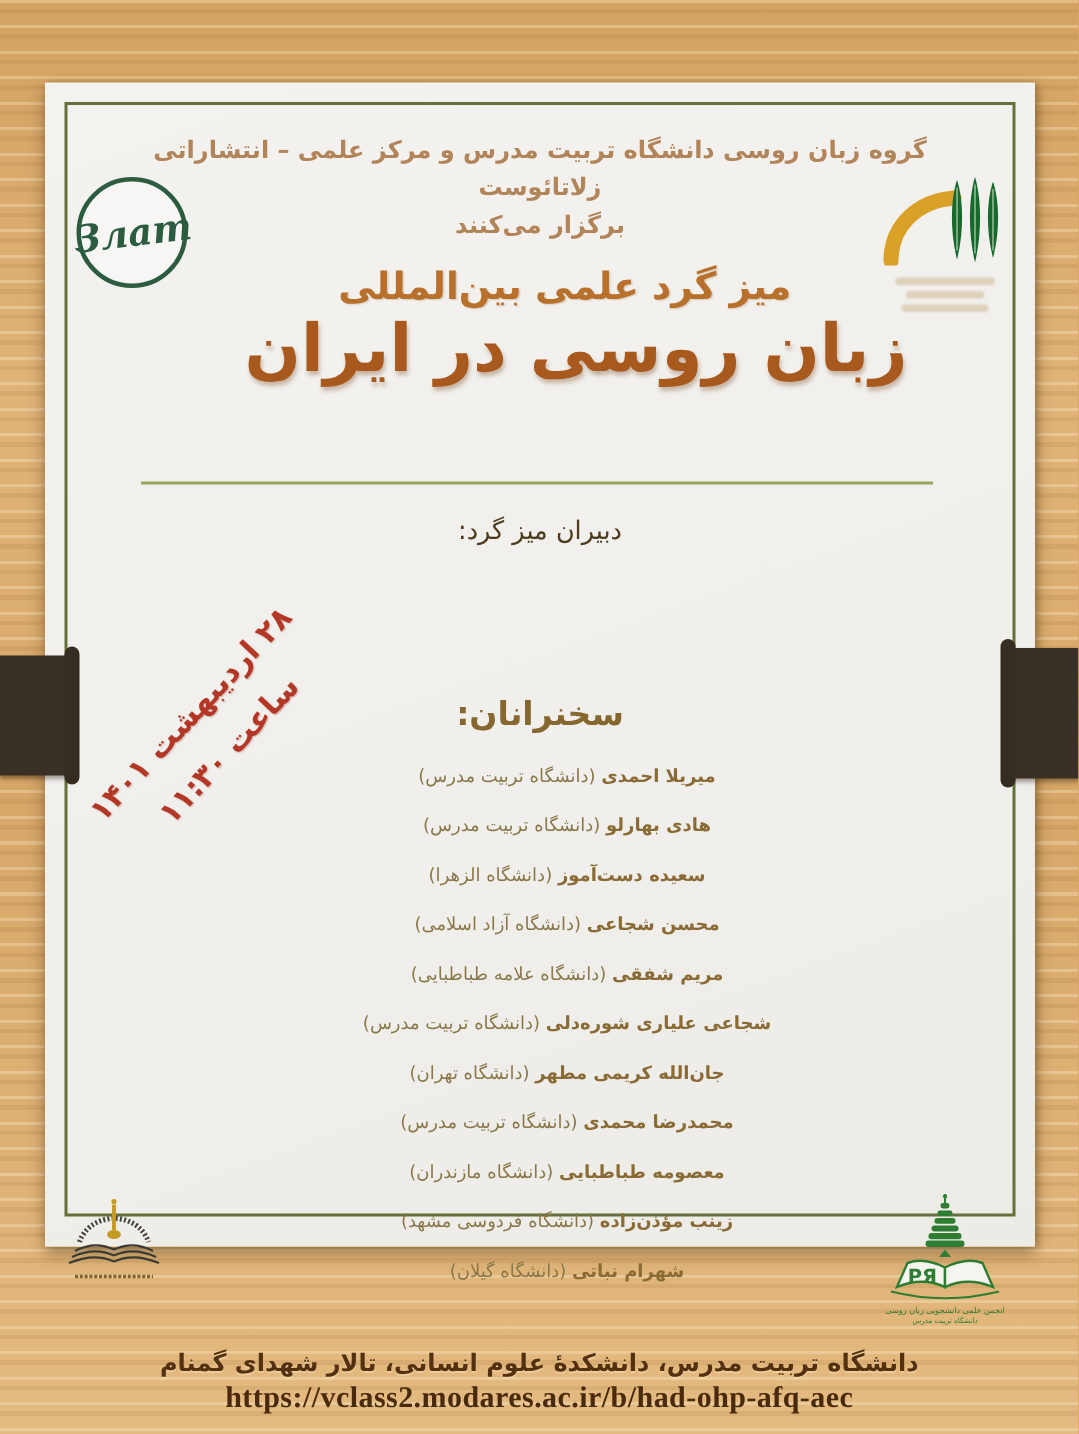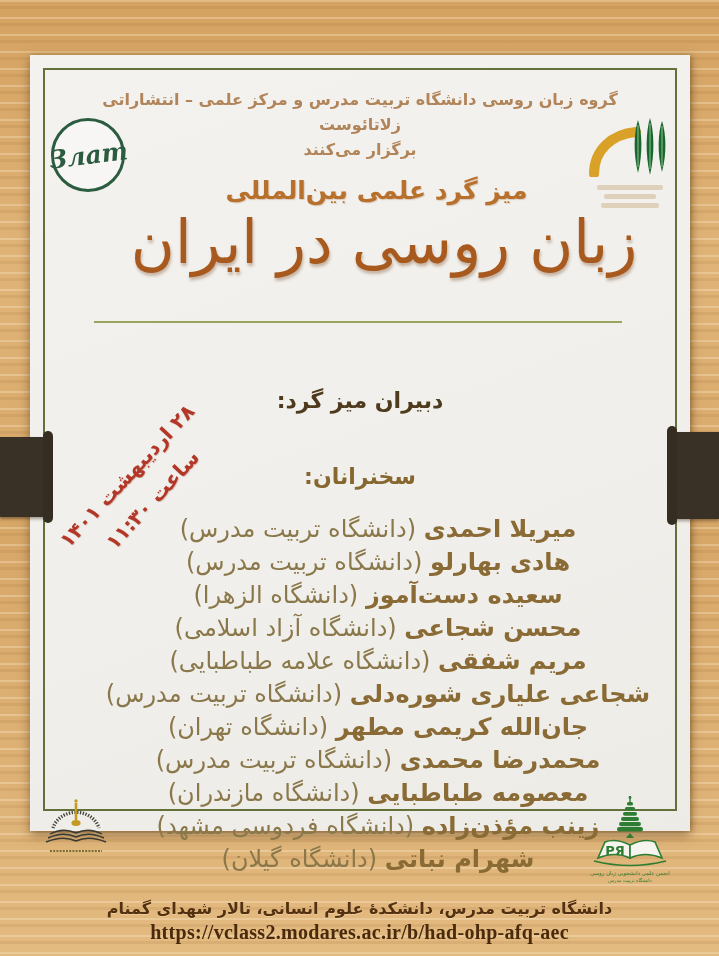--- a/index.html
+++ b/index.html
@@ -14,27 +14,27 @@
   .poster{
     position:absolute;left:30px;top:55px;width:660px;height:776px;
     background:linear-gradient(160deg,#f3f2ef 0%,#f0efeb 60%,#ecebe6 100%);
     box-shadow:0 4px 10px rgba(80,50,15,.5), 2px 0 4px rgba(80,50,15,.25);
     direction:rtl;
   }
   .frame{position:absolute;left:13px;top:13px;right:13px;bottom:20px;border:2px solid #64703a;}
   .center{position:absolute;left:0;right:0;text-align:center;}
   .organizer{top:33px;color:#b28459;font-weight:bold;font-size:16px;line-height:1.55;padding:0 60px;}
   .event-type{top:121px;color:#b8702d;font-weight:bold;font-size:25px;text-shadow:1px 1px 1px rgba(150,90,40,.25);margin-left:33px;}
-  .main-title{top:152px;color:#a8591e;font-weight:normal;font-size:60px;letter-spacing:1px;text-shadow:1px 3px 3px rgba(120,70,30,.35);padding-left:48px;}
+  .main-title{top:152px;color:#a8591e;font-weight:bold;font-size:44px;letter-spacing:1px;text-shadow:1px 3px 3px rgba(120,70,30,.35);padding-left:48px;}
   .divider{position:absolute;left:64px;top:266px;width:528px;height:2px;background:#97a65a;}
-  .chairs-heading{top:289px;color:#4e3a1c;font-weight:bold;font-size:22px;margin-top:44px;}
+  .chairs-heading{top:289px;color:#4e3a1c;font-weight:normal;font-size:17px;}
   .chairs{top:327px;font-size:18px;line-height:37px;color:#85714a;}
   .chairs .nm{font-weight:bold;color:#8a6b35;}
   .speakers-heading{top:409px;color:#86672f;font-weight:bold;font-size:22px;}
-  .speakers{top:458px;font-size:24px;line-height:33px;color:#8a774a;padding-left:36px;}
+  .speakers{top:446px;font-size:12px;line-height:33px;color:#8a774a;padding-left:36px;}
   .speakers .nm{font-weight:bold;color:#8a6b35;}
   .date-stamp{
     position:absolute;left:-10px;top:398px;width:240px;text-align:center;
     transform:rotate(-47deg);color:#b23727;font-weight:bold;font-size:20px;line-height:35px;
     text-shadow:0 1px 1px rgba(140,40,20,.3);
   }
   
   .zlat-logo{position:absolute;left:21px;top:63px;width:74px;height:74px;border:3px solid #2c5c3f;border-radius:50%;
     display:flex;align-items:center;justify-content:center;background:rgba(255,255,255,.4);}
   .zlat-logo span{font-family:"DejaVu Serif",serif;font-style:italic;font-weight:bold;font-size:25px;color:#2c5c3f;transform:rotate(-7deg);}

